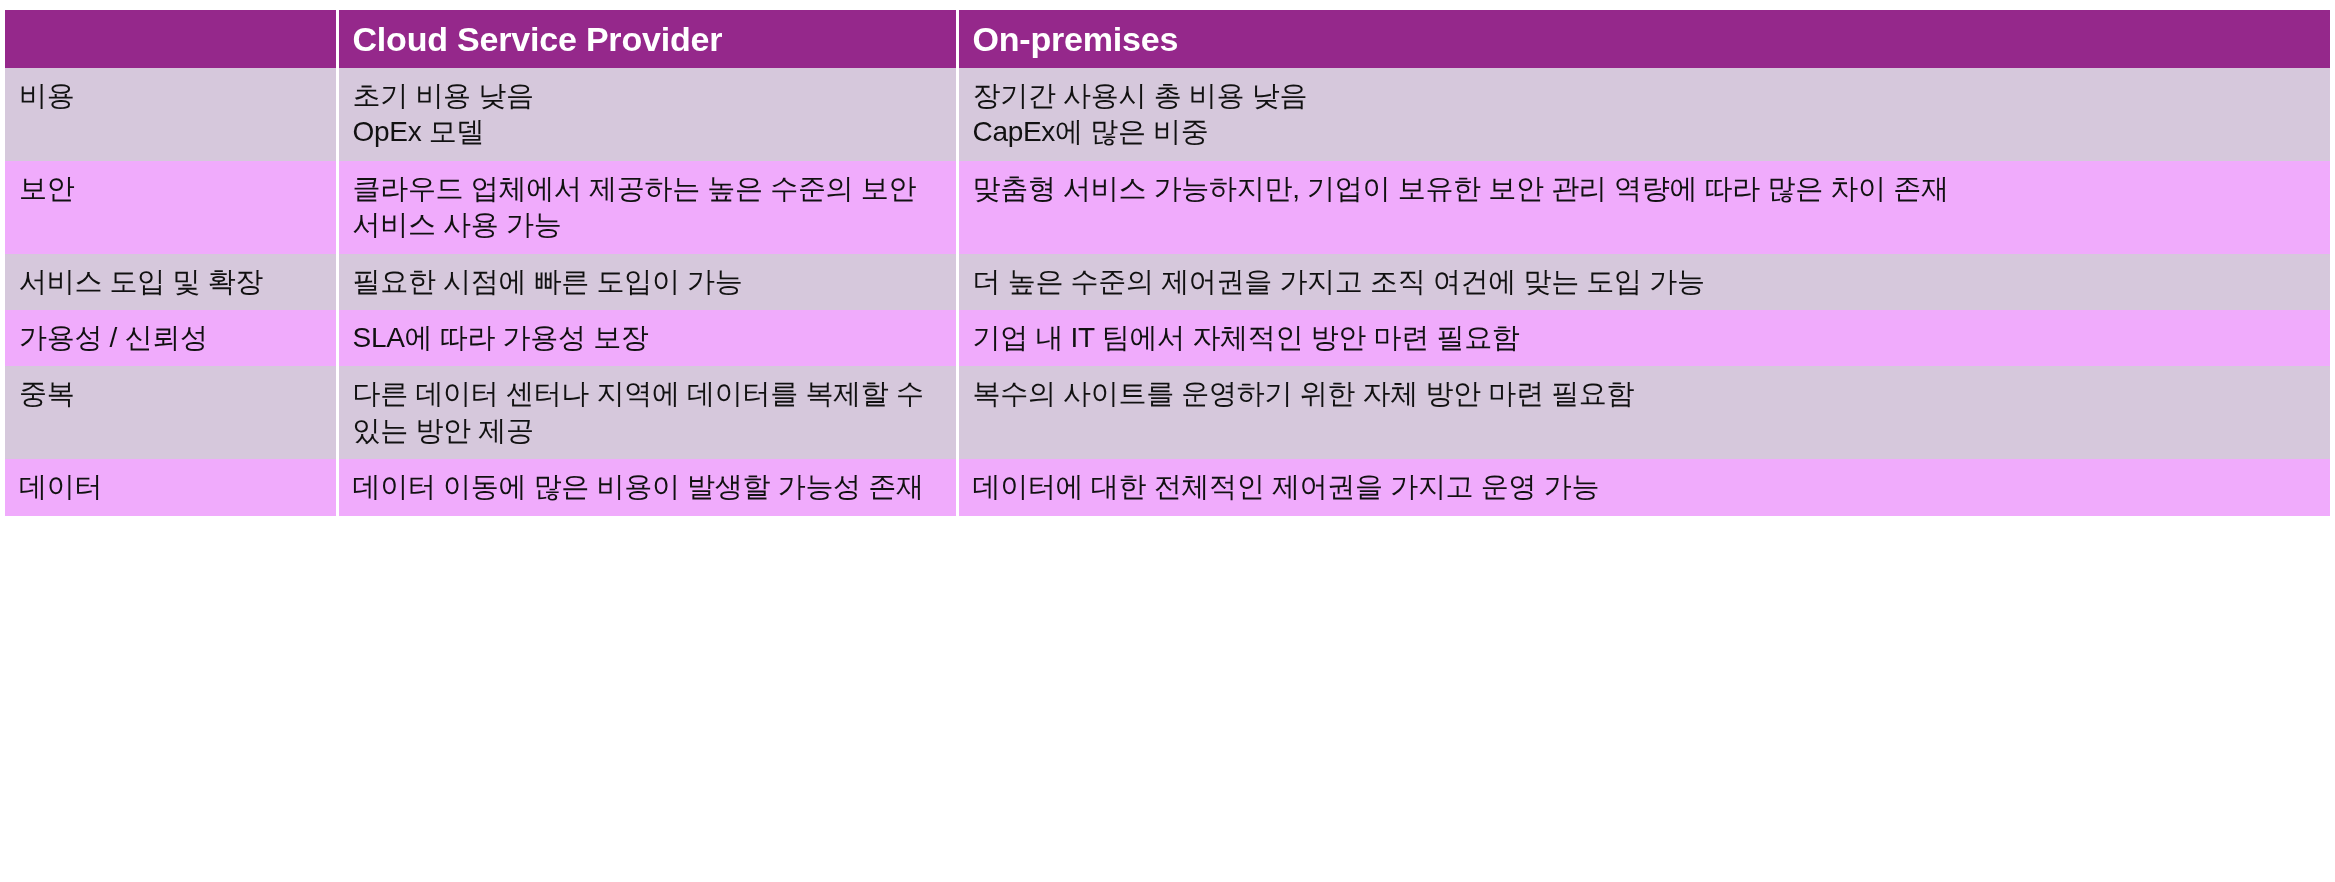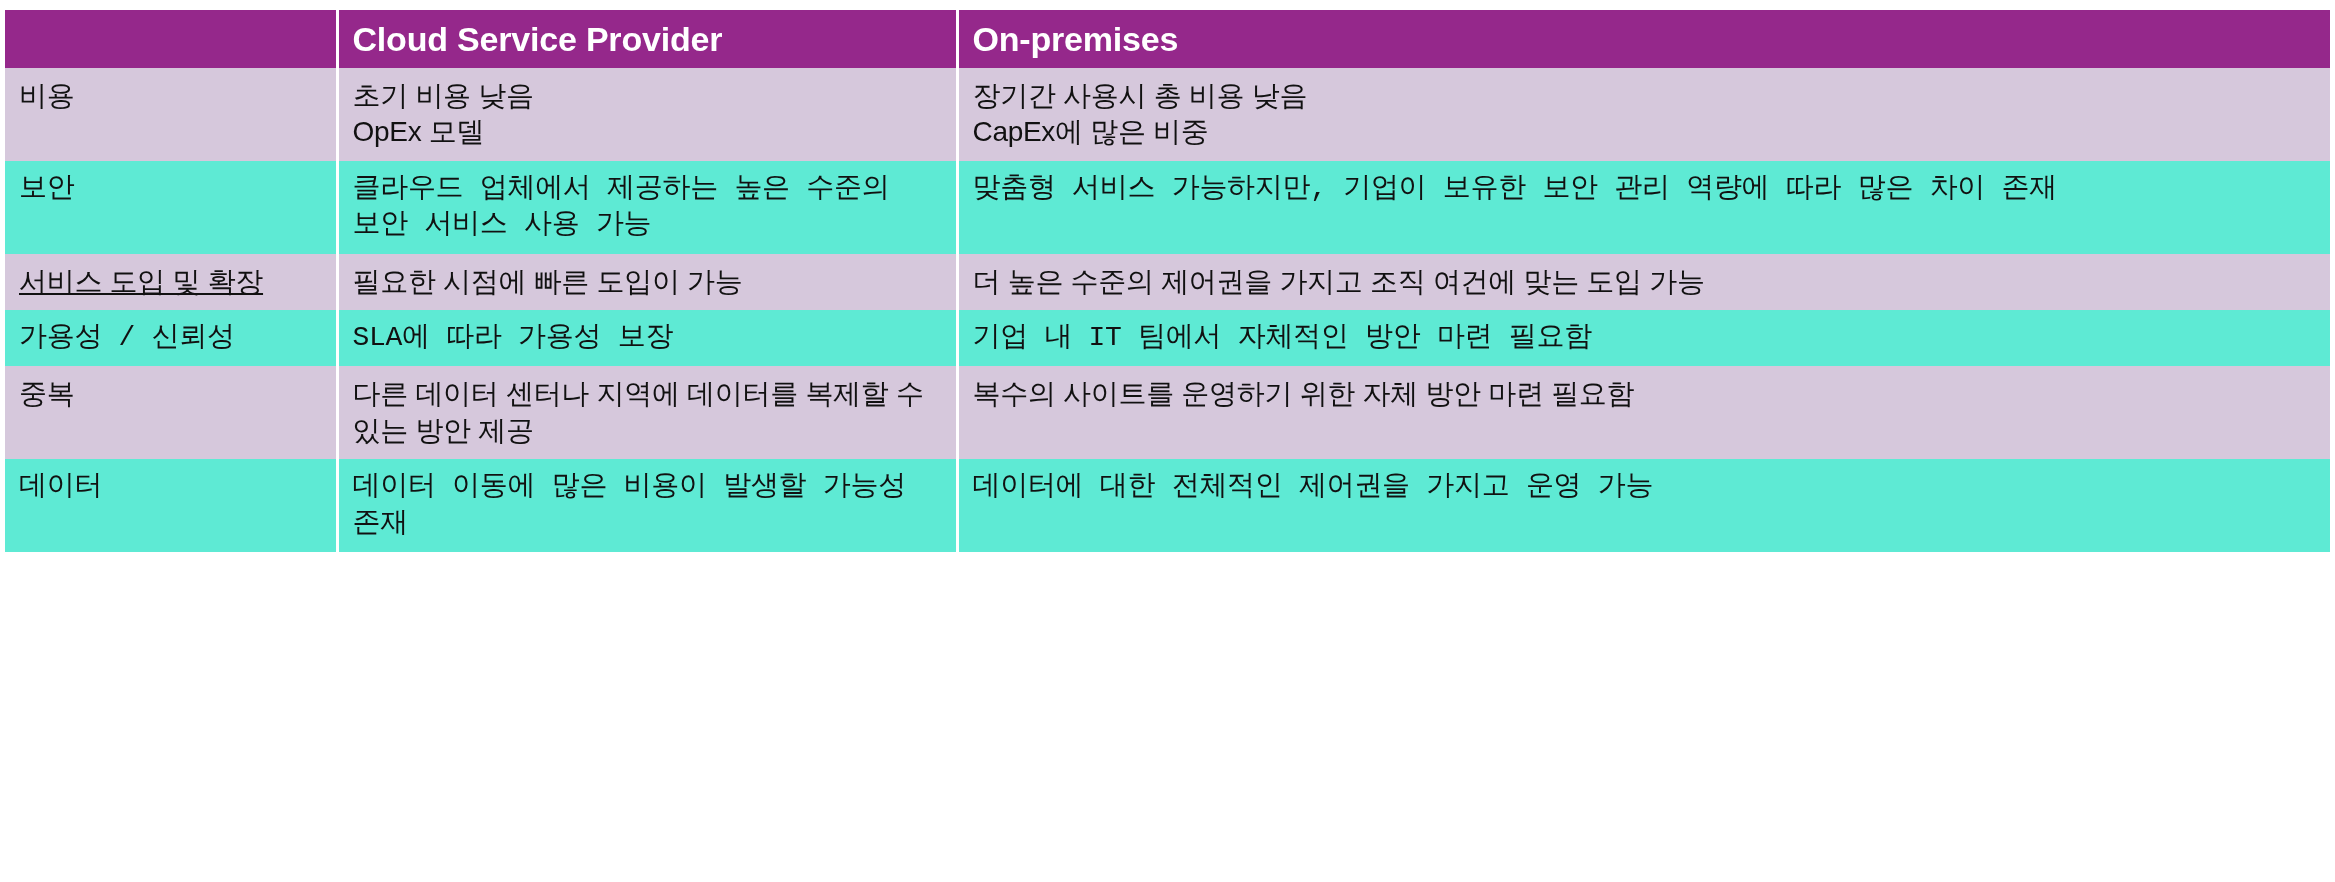--- a/index.html
+++ b/index.html
@@ -56,21 +56,21 @@
   }
   tbody td.last { border-right: none; }
 
   tbody tr.odd  td { background: #D6C8DC; }
   tbody tr.even td { background: #EEE8F0; }
 </style>
 <style>
     thead th { background:#95288B; color:#FFFFFF; border-right-color:#FFFFFF; }
     tbody td { color:#111111; border-right-color:#FFFFFF; }
     tbody tr.odd td { background:#D6C8DC; }
-    tbody tr.even td { background:#5eead4;font-family:Liberation Mono, monospace; }
+    tbody tr.even td { background:#f0abfc; }
   </style></head>
 <body>
 
 <div class="table-wrap">
   <table class="cmp">
     <colgroup>
       <col class="c-cat">
       <col class="c-csp">
       <col class="c-onp">
     </colgroup>
@@ -88,21 +88,21 @@
 OpEx 모델</td>
         <td class="last" style="white-space: pre-wrap; margin-left: 20px;">장기간 사용시 총 비용 낮음
 CapEx에 많은 비중</td>
       </tr>
       <tr class="even">
         <td style="white-space: pre-wrap;">보안</td>
         <td style="white-space: pre-wrap;">클라우드 업체에서 제공하는 높은 수준의 보안 서비스 사용 가능</td>
         <td class="last" style="white-space: pre-wrap;">맞춤형 서비스 가능하지만, 기업이 보유한 보안 관리 역량에 따라 많은 차이 존재</td>
       </tr>
       <tr class="odd">
-        <td style="white-space: pre-wrap; text-decoration: underline;">서비스 도입 및 확장</td>
+        <td style="white-space: pre-wrap;">서비스 도입 및 확장</td>
         <td style="white-space: pre-wrap;">필요한 시점에 빠른 도입이 가능</td>
         <td class="last" style="white-space: pre-wrap;">더 높은 수준의 제어권을 가지고 조직 여건에 맞는 도입 가능</td>
       </tr>
       <tr class="even">
         <td style="white-space: pre-wrap;">가용성 / 신뢰성</td>
         <td style="white-space: pre-wrap;">SLA에 따라 가용성 보장</td>
         <td class="last" style="white-space: pre-wrap;">기업 내 IT 팀에서 자체적인 방안 마련 필요함</td>
       </tr>
       <tr class="odd">
         <td style="white-space: pre-wrap; margin-top: 36px;">중복</td>

